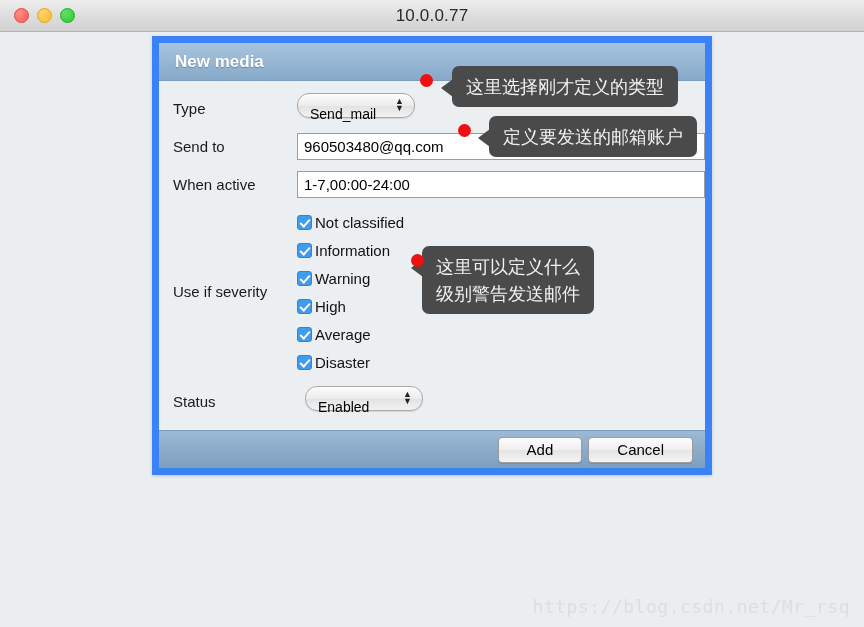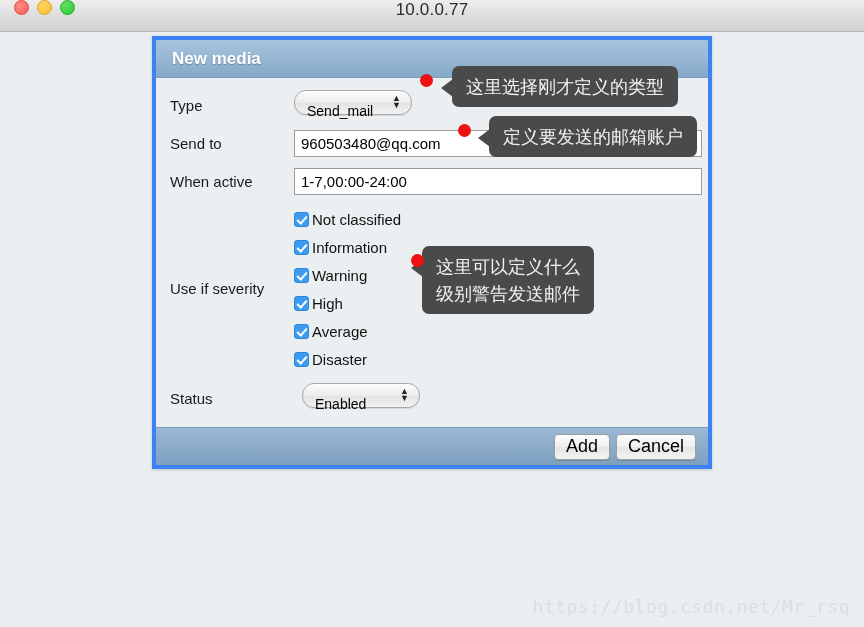--- a/index.html
+++ b/index.html
@@ -8,36 +8,36 @@
     font-family: "Liberation Sans", "DejaVu Sans", sans-serif;
     overflow: hidden;
   }
   body { background: #eaeef1; position: relative; }
 
   
   .titlebar {
     position: absolute; left: 0; top: 0; width: 864px; height: 32px;
     background: linear-gradient(180deg, #eeeeee 0%, #dcdcdc 55%, #d2d2d2 100%);
     border-bottom: 1px solid #b4b4b4;
-    display: flex; 
+    display: flex; align-items: center;
   }
   .traffic { display: flex; gap: 8px; margin-left: 14px; }
   .dot { width: 15px; height: 15px; border-radius: 50%; }
   .dot.red    { background: radial-gradient(circle at 35% 30%, #ff8d85, #f75c54); border: 1px solid #e0463f; }
   .dot.yellow { background: radial-gradient(circle at 35% 30%, #ffd469, #fcbc2c); border: 1px solid #e3a51f; }
   .dot.green  { background: radial-gradient(circle at 35% 30%, #62e266, #29c732); border: 1px solid #21ad29; }
   .win-title {
     position: absolute; left: 0; right: 0; text-align: center;
     font-size: 17px; color: #2b2b2b; letter-spacing: .2px;
   }
 
   
   .dialog {
     position: absolute; left: 152px; top: 36px; width: 560px;
-    border: 4px solid #3b82f6;
+    border: 7px solid #3b82f6;
     box-shadow: 0 1px 3px rgba(0,0,0,.18);
     background: #eceff1;
   }
   .dialog-header {
     height: 38px;
     background: linear-gradient(180deg, #a8c4dd 0%, #86a9c9 100%);
     border-bottom: 1px solid #7b9cbb;
     display: flex; align-items: center;
     padding-left: 16px;
   }
@@ -100,24 +100,24 @@
 
   
   .dialog-footer {
     height: 38px;
     background: linear-gradient(180deg, #9cb9d4 0%, #7d9fc0 100%);
     border-top: 1px solid #7b9cbb;
     display: flex; align-items: center; justify-content: flex-end;
     padding-right: 12px; gap: 6px;
   }
   .btn {
-    height: 26px; min-width: 54px; padding: 0 11px;
+    height: 26px; min-width: 54px; padding: 0 28px;
     background: linear-gradient(180deg, #fdfdfd 0%, #efefef 50%, #e4e4e4 51%, #f4f4f4 100%);
     border: 1px solid #9d9d9d; border-radius: 4px;
-    font-size: 18px; color: #000; cursor: default;
+    font-size: 15px; color: #000; cursor: default;
     box-shadow: 0 1px 1px rgba(0,0,0,.12);
     display: flex; align-items: center; justify-content: center;
   }
 
   
   .marker {
     position: absolute; width: 13px; height: 13px; border-radius: 50%;
     background: #ee1111; z-index: 40;
   }
   .callout {

